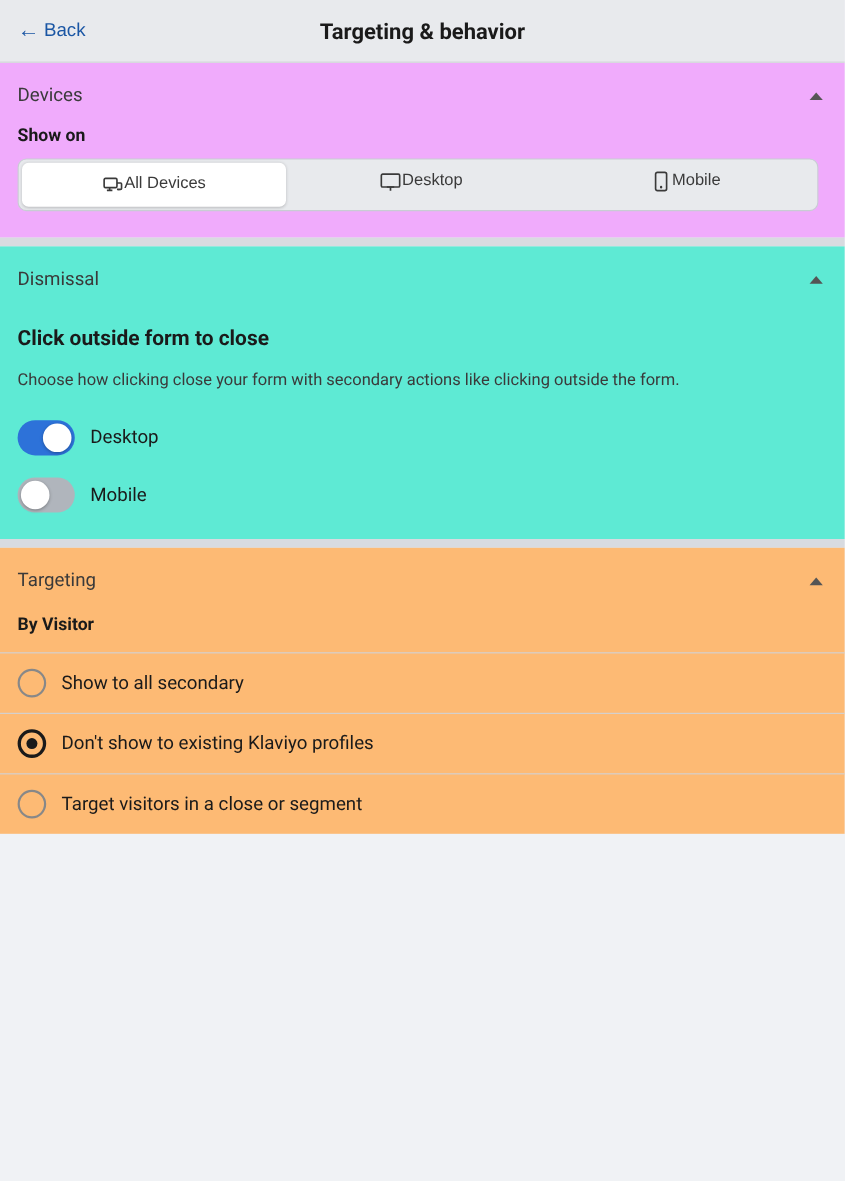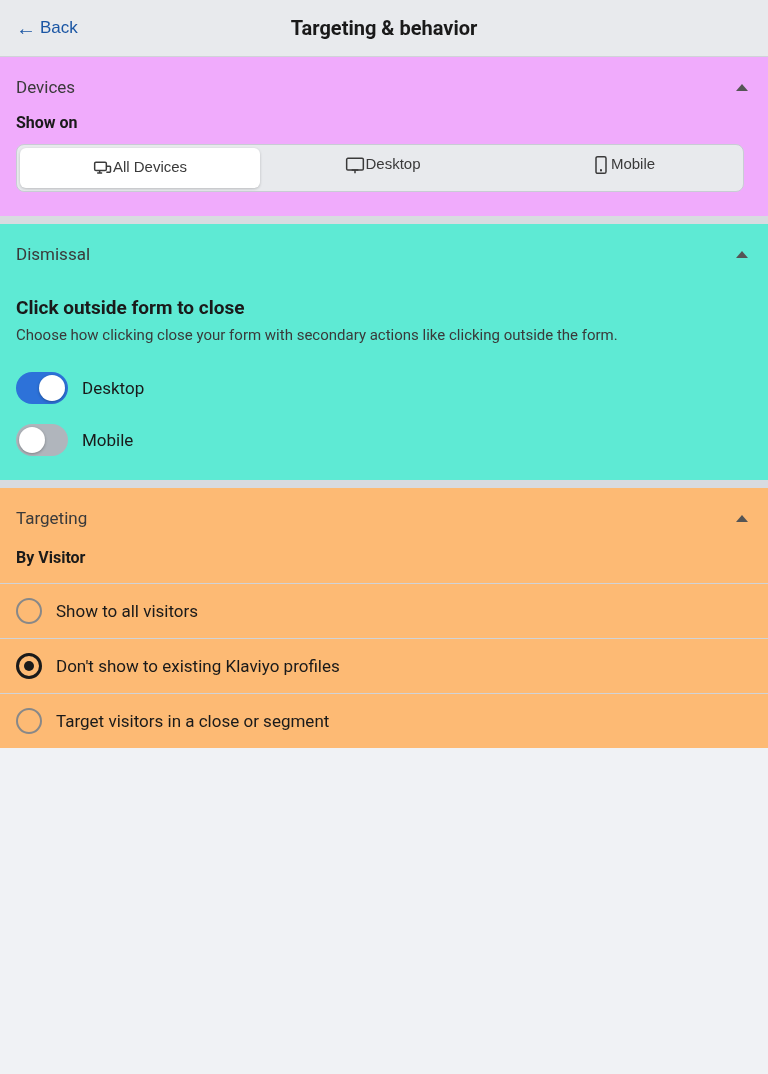--- a/index.html
+++ b/index.html
@@ -131,21 +131,21 @@
       background: #d8dbe0;
     }
 
     
     .dismissal-title-block {
       padding: 16px;
     }
     .dismissal-heading {
       font-size: 19px;
       font-weight: 700;
-      margin-bottom: 6px;
+      margin-bottom: 16px;
     }
     .dismissal-desc {
       font-size: 15px;
       color: #3a3a3a;
       line-height: 1.4;
     }
 
     .toggle-row {
       display: flex;
       align-items: center;
@@ -316,21 +316,21 @@
 
 <div class="targeting-section">
   <div class="section-header">
     <span class="section-title">Targeting</span>
     <div class="chevron-up"></div>
   </div>
   <div class="by-visitor-label">By Visitor</div>
 
   <div class="radio-row">
     <div class="radio-circle"></div>
-    <span class="radio-text">Show to all visitors</span>
+    <span class="radio-text">Show to all secondary</span>
   </div>
 
   <div class="radio-row">
     <div class="radio-circle selected"></div>
     <span class="radio-text">Don't show to existing Klaviyo profiles</span>
   </div>
 
   <div class="radio-row">
     <div class="radio-circle"></div>
     <span class="radio-text">Target visitors in a close or segment</span>

